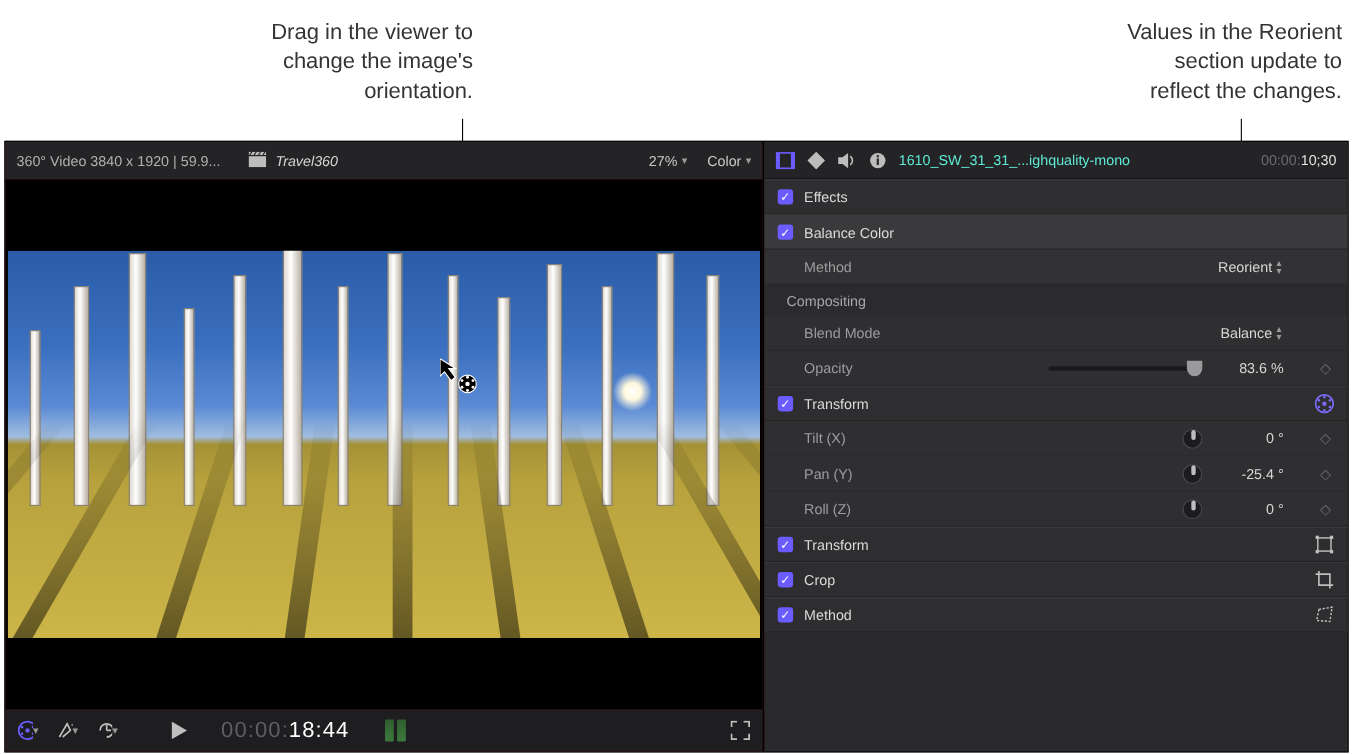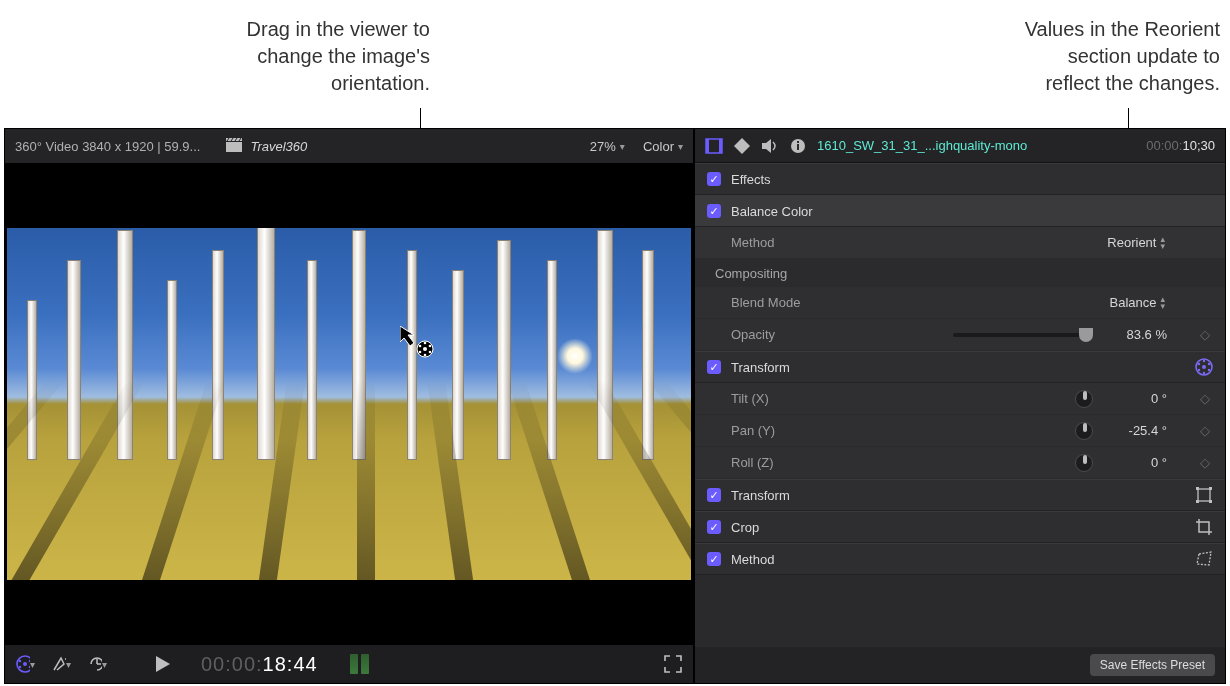--- a/index.html
+++ b/index.html
@@ -367,18 +367,15 @@
     <div class="sect-head">
       <span class="chk">✓</span>
       <span class="sect-title">Method</span>
       <span class="sect-right">
         <svg class="distort-ico" viewBox="0 0 18 18">
             <polygon points="4,4 16,2 14,15 2,14" fill="none" stroke="#bfbfbf" stroke-width="1.3" stroke-dasharray="2 1.5"></polygon>
           </svg>
       </span>
     </div>
 
-    <div class="insp-footer">
-      <span class="save-preset">Save Effects Preset</span>
-    </div>
   </div>
 
 </div>
 
 </body></html>

